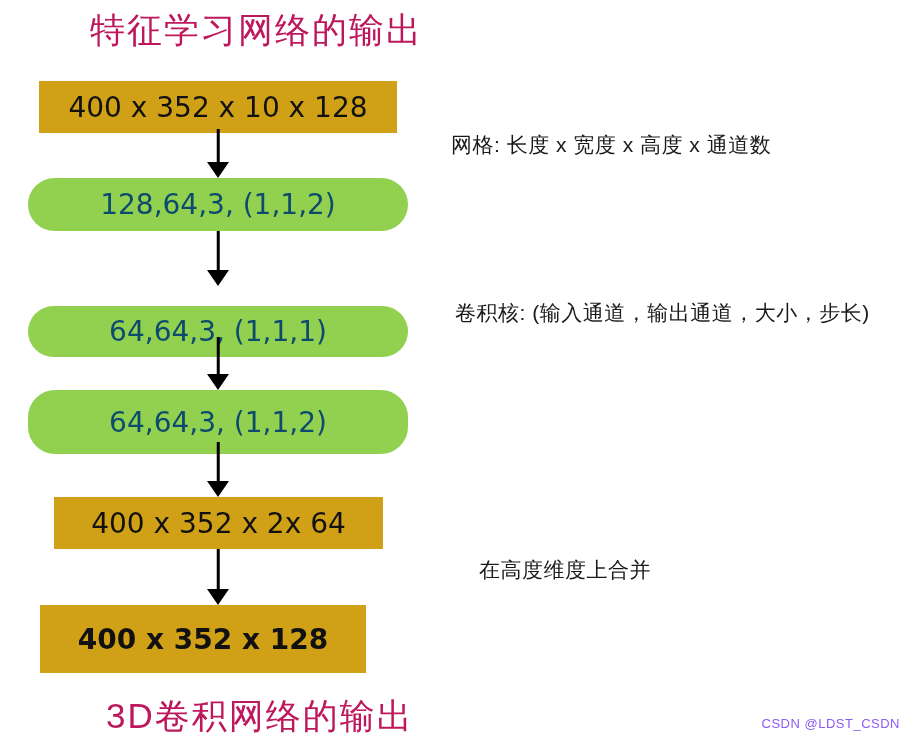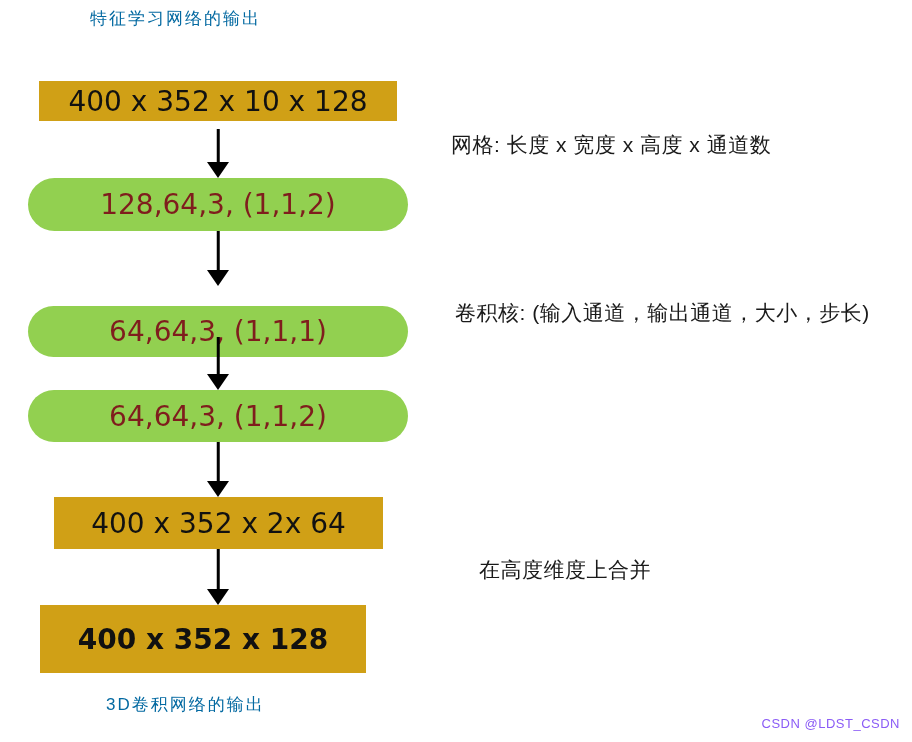--- a/index.html
+++ b/index.html
@@ -10,22 +10,22 @@
   }
   .canvas {
     position: relative;
     width: 912px;
     height: 742px;
     background: #ffffff;
     overflow: hidden;
   }
   .title {
     position: absolute;
-    color: #0369a1;
-    font-size: 17px;
+    color: #be185d;
+    font-size: 35px;
     letter-spacing: 2px;
     white-space: nowrap;
   }
   .title.top  { left: 90px;  top: 7px;  }
   .title.bottom { left: 106px; top: 693px; }
 
   .node {
     position: absolute;
     display: flex;
     align-items: center;
@@ -33,27 +33,27 @@
     font-family: "DejaVu Sans", "Liberation Sans", sans-serif;
     font-size: 28px;
     white-space: nowrap;
   }
   .node.gold {
     background: var(--gold, #D0A016);
     color: #111111;
   }
   .node.green {
     background: var(--green, #92D050);
-    color: #7f1d1d;
+    color: #0c4a6e;
     border-radius: 27px;
   }
-  .n1 { left: 39px; top: 81px;  width: 358px; height: 40px; }
+  .n1 { left: 39px; top: 81px;  width: 358px; height: 52px; }
   .n2 { left: 28px; top: 178px; width: 380px; height: 53px; }
   .n3 { left: 28px; top: 286px; width: 380px; height: 51px; margin-top: 20px; }
-  .n4 { left: 28px; top: 390px; width: 380px; height: 52px; }
+  .n4 { left: 28px; top: 390px; width: 380px; height: 64px; }
   .n5 { left: 54px; top: 497px; width: 329px; height: 52px; }
   .n6 { left: 40px; top: 605px; width: 326px; height: 68px; font-weight: bold; }
 
   .arrow {
     position: absolute;
     left: 207px;
     width: 22px;
   }
   .a1 { top: 129px; height: 49px; }
   .a2 { top: 231px; height: 55px; }

